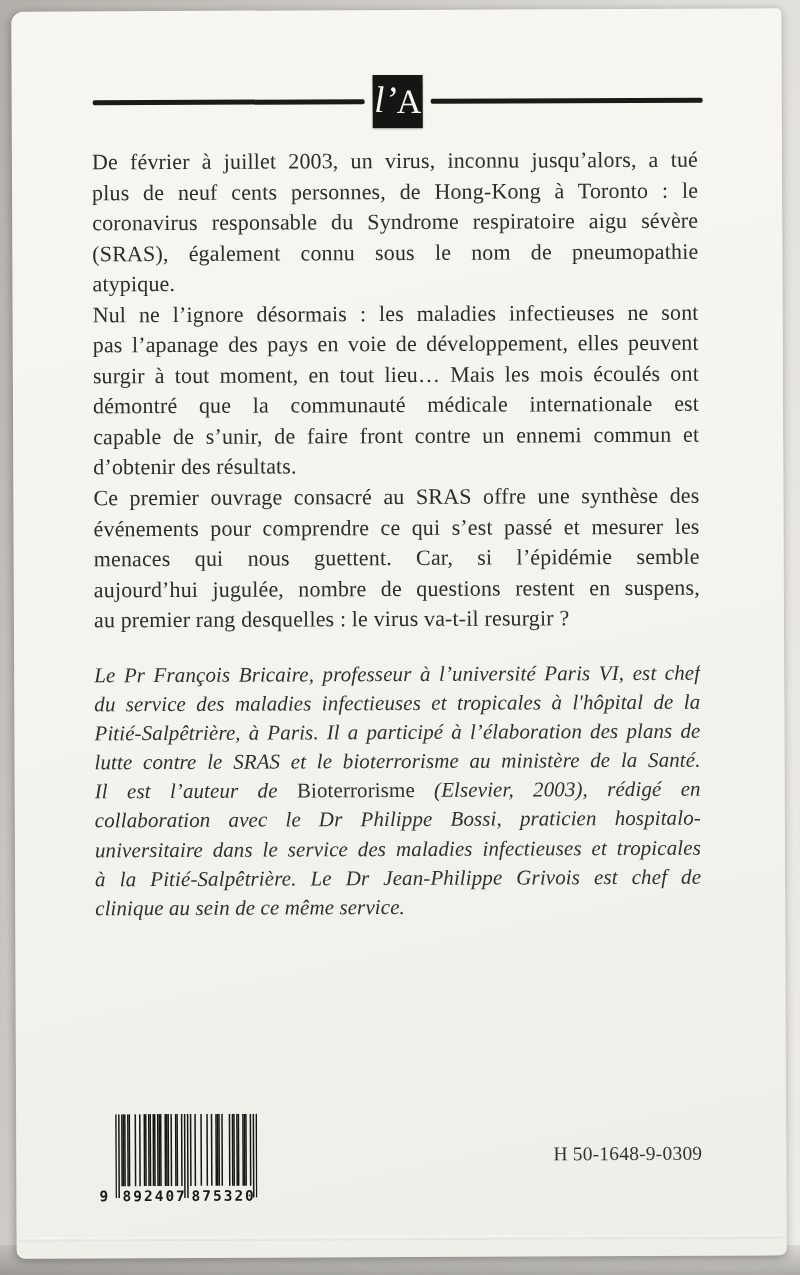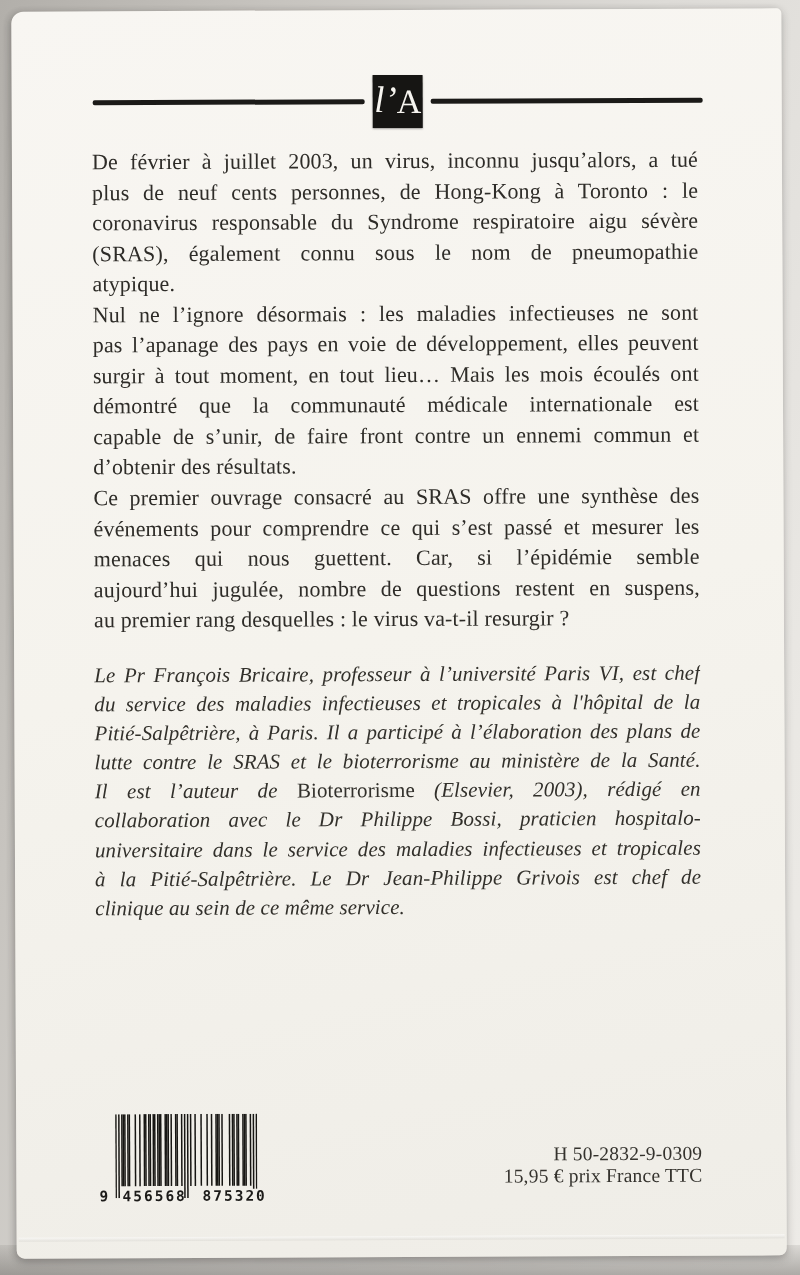--- a/index.html
+++ b/index.html
@@ -47,21 +47,21 @@
   .bio-line.last{text-align-last:left;}
   .bio-line .roman{font-style:normal;}
 
   
   .barcode{position:absolute;left:99px;top:1103px;width:142px;height:93px;}
   .barcode svg{position:absolute;left:0;top:0;}
   .bc-digit{position:absolute;bottom:4px;font-family:"DejaVu Sans Mono","Liberation Mono",monospace;
             font-size:14.5px;font-weight:bold;color:#1c1b19;letter-spacing:2px;line-height:1;}
   .bc-first{left:-16px;}
   .bc-left{left:7px;width:59px;text-align:center;background:#f2f0ea;}
-  .bc-right{left:87px;width:59px;text-align:center;background:#f2f0ea;margin-top:32px;}
+  .bc-right{left:76px;width:59px;text-align:center;background:#f2f0ea;margin-top:32px;}
 
   
   .imprint{position:absolute;right:84px;top:1134px;text-align:right;color:#34322d;
            font-size:19.5px;line-height:21.8px;letter-spacing:.2px;}
 </style>
 </head>
 <body>
 
 <div class="photo">
   <div class="floor"></div>
@@ -152,24 +152,23 @@
           <rect x="81" y="0" width="1" height="72" fill="#171613"></rect>
           <rect x="82" y="0" width="1" height="72" fill="#171613"></rect>
           <rect x="85" y="0" width="1" height="72" fill="#171613"></rect>
           <rect x="86" y="0" width="1" height="72" fill="#171613"></rect>
           <rect x="87" y="0" width="1" height="72" fill="#171613"></rect>
           <rect x="90" y="0" width="1" height="72" fill="#171613"></rect>
           <rect x="92" y="0" width="1" height="84" fill="#171613"></rect>
           <rect x="94" y="0" width="1" height="84" fill="#171613"></rect>
         </svg>
       <span class="bc-digit bc-first">9</span>
-      <span class="bc-digit bc-left">456568</span>
+      <span class="bc-digit bc-left">892407</span>
       <span class="bc-digit bc-right">875320</span>
     </div>
 
     <div class="imprint">
-      <div>H 50-2832-9-0309</div>
-      <div>15,95 € prix France TTC</div>
+      <div>H 50-1648-9-0309</div>
     </div>
 
     <div class="crease"></div>
   </div>
 </div>
 
 </body></html>

